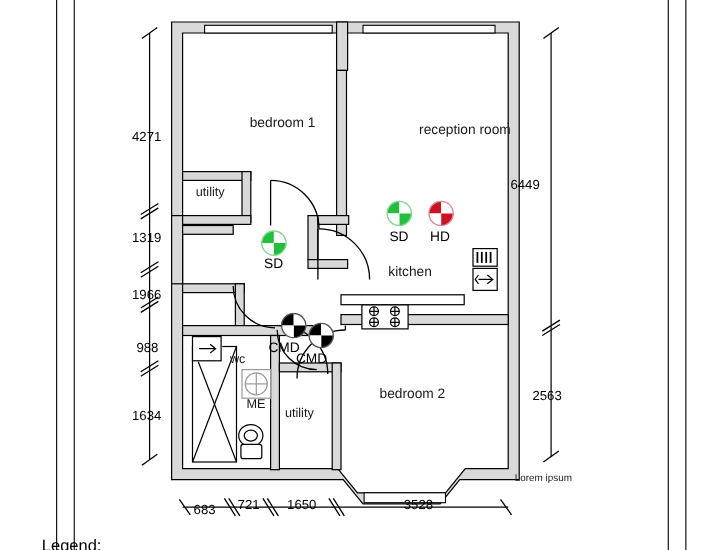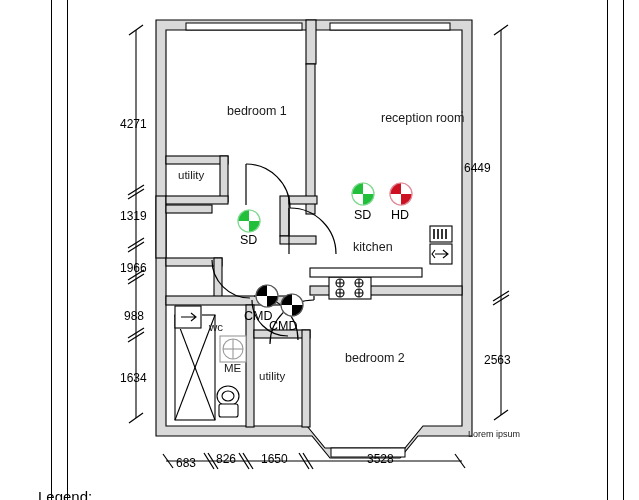--- a/index.html
+++ b/index.html
@@ -278,20 +278,20 @@
   <div class="lbl dim" style="left:120px;top:118px;">4271</div>
   <div class="lbl dim" style="left:120px;top:210px;">1319</div>
   <div class="lbl dim" style="left:120px;top:262px;">1966</div>
   <div class="lbl dim" style="left:124px;top:310px;">988</div>
   <div class="lbl dim" style="left:120px;top:372px;">1634</div>
 
   <div class="lbl dim" style="left:464px;top:162px;">6449</div>
   <div class="lbl dim" style="left:484px;top:354px;">2563</div>
 
   <div class="lbl dim" style="left:176px;top:457px;">683</div>
-  <div class="lbl dim" style="left:216px;top:453px;">826</div>
+  <div class="lbl dim" style="left:216px;top:453px;">721</div>
   <div class="lbl dim" style="left:261px;top:453px;">1650</div>
   <div class="lbl dim" style="left:367px;top:453px;">3528</div>
 
   <div class="lbl tiny" style="left:468px;top:398px;margin-top:32px;">Lorem ipsum</div>
   <div class="lbl legend" style="left:38px;top:489px;">Legend:</div>
 
 </div>
 
 </body></html>

